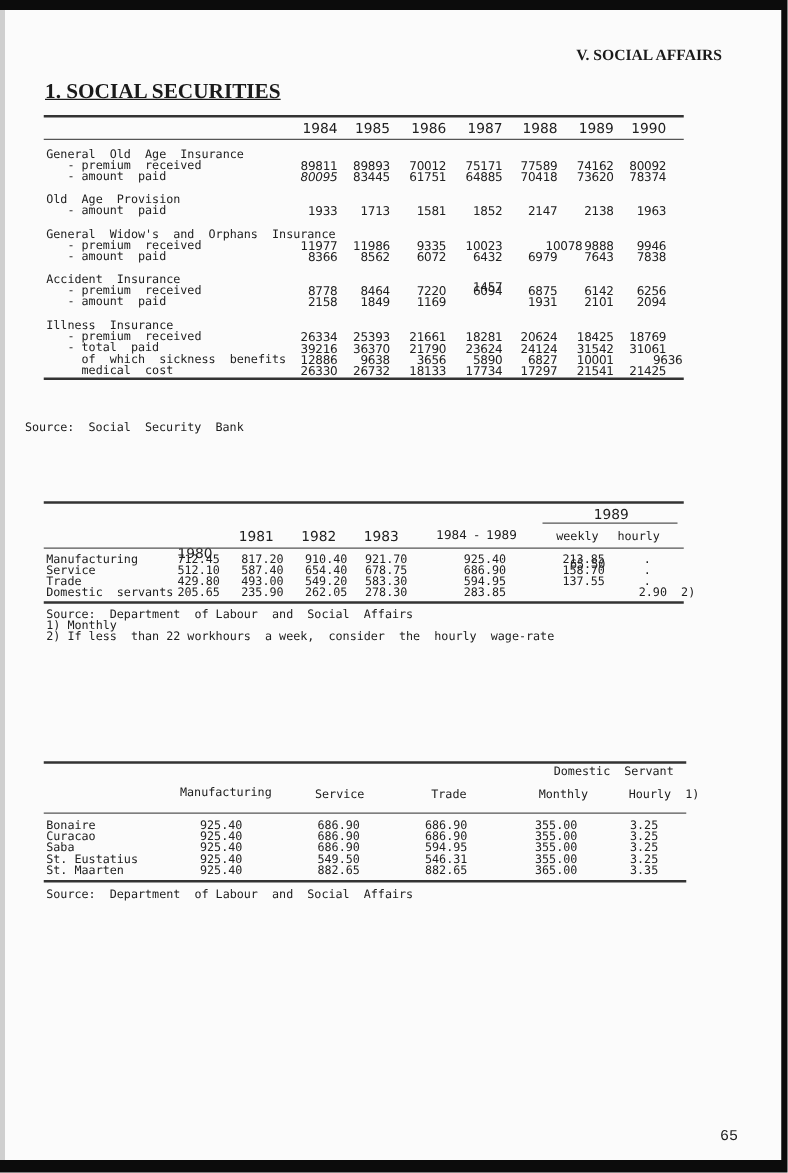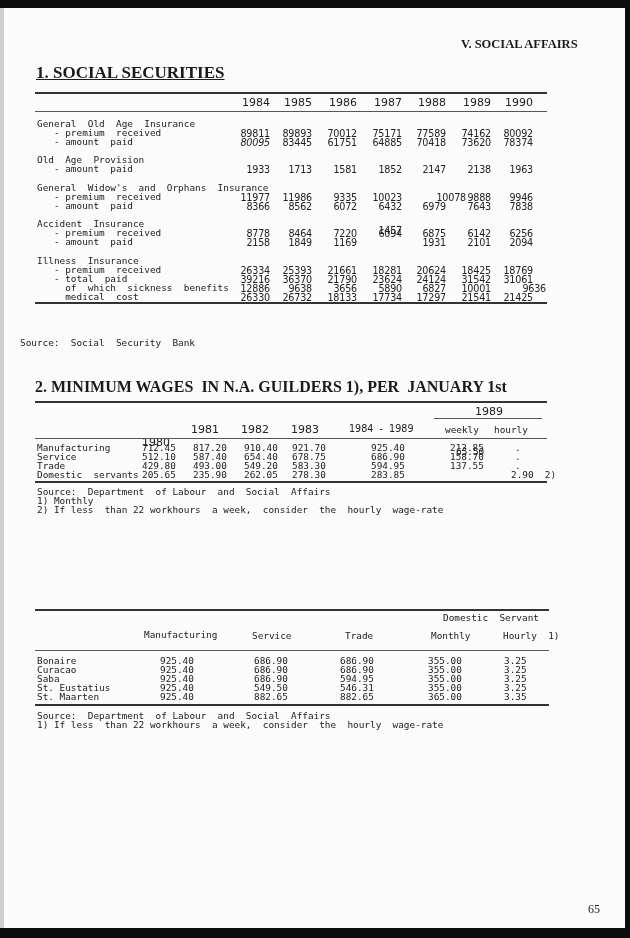--- a/index.html
+++ b/index.html
@@ -152,21 +152,20 @@
     <div class="num" style="left:313px; top:285px; width:40px;">18133</div>
     <div class="num" style="left:358px; top:285px; width:40px;">17734</div>
     <div class="num" style="left:402px; top:285px; width:40px;">17297</div>
     <div class="num" style="left:447px; top:285px; width:40px;">21541</div>
     <div class="num" style="left:489px; top:285px; width:40px;">21425</div>
   </div>
 
   <div class="rule" style="left:31px; top:294px; width:512px;"></div>
   <div class="abs mono" style="left:16px; top:298px;margin-top:32px;">Source:  Social  Security  Bank</div>
 
-  <div class="abs serif" style="left:31px; top:370px; font-size:16px;">2. MINIMUM WAGES  IN N.A. GUILDERS 1), PER  JANUARY 1st</div>
   <div class="rule" style="left:31px; top:393px; width:512px;"></div>
   <div class="hdr" style="left:460px; top:397px; width:50px; text-align:center;">1989</div>
   <div class="rule thin" style="left:430px; top:410px; width:108px;"></div>
 
   <div>
     <div class="hdr" style="left:126px; top:428px; width:40px;">1980</div>
     <div class="hdr" style="left:175px; top:415px; width:40px;">1981</div>
     <div class="hdr" style="left:225px; top:415px; width:40px;">1982</div>
     <div class="hdr" style="left:275px; top:415px; width:40px;">1983</div>
     <div class="abs sans" style="left:345px; top:415px;">1984  -  1989</div>
@@ -269,16 +268,15 @@
     <div class="abs mono" style="left:33px; top:684px;">St. Maarten</div>
     <div class="abs mono" style="left:156px; top:684px;">925.40</div>
     <div class="abs mono" style="left:250px; top:684px;">882.65</div>
     <div class="abs mono" style="left:336px; top:684px;">882.65</div>
     <div class="abs mono" style="left:424px; top:684px;">365.00</div>
     <div class="abs mono" style="left:500px; top:684px;">3.35</div>
   </div>
 
   <div class="rule" style="left:31px; top:696px; width:514px;"></div>
   <div class="abs mono" style="left:33px; top:703px;">Source:  Department  of Labour  and  Social  Affairs</div>
-  <div class="abs mono" style="left:33px; top:712px;">1) If less  than 22 workhours  a week,  consider  the  hourly  wage-rate</div>
-
-  <div class="abs" style="left:572px; top:894px; font-family:Liberation Serif, serif; font-size:12px; color:#222;margin-left:12px;">65</div>
+
+  <div class="abs" style="left:572px; top:894px; font-family:Liberation Mono, monospace; font-size:12px; color:#222;">65</div>
 </div>
 
 </body></html>

